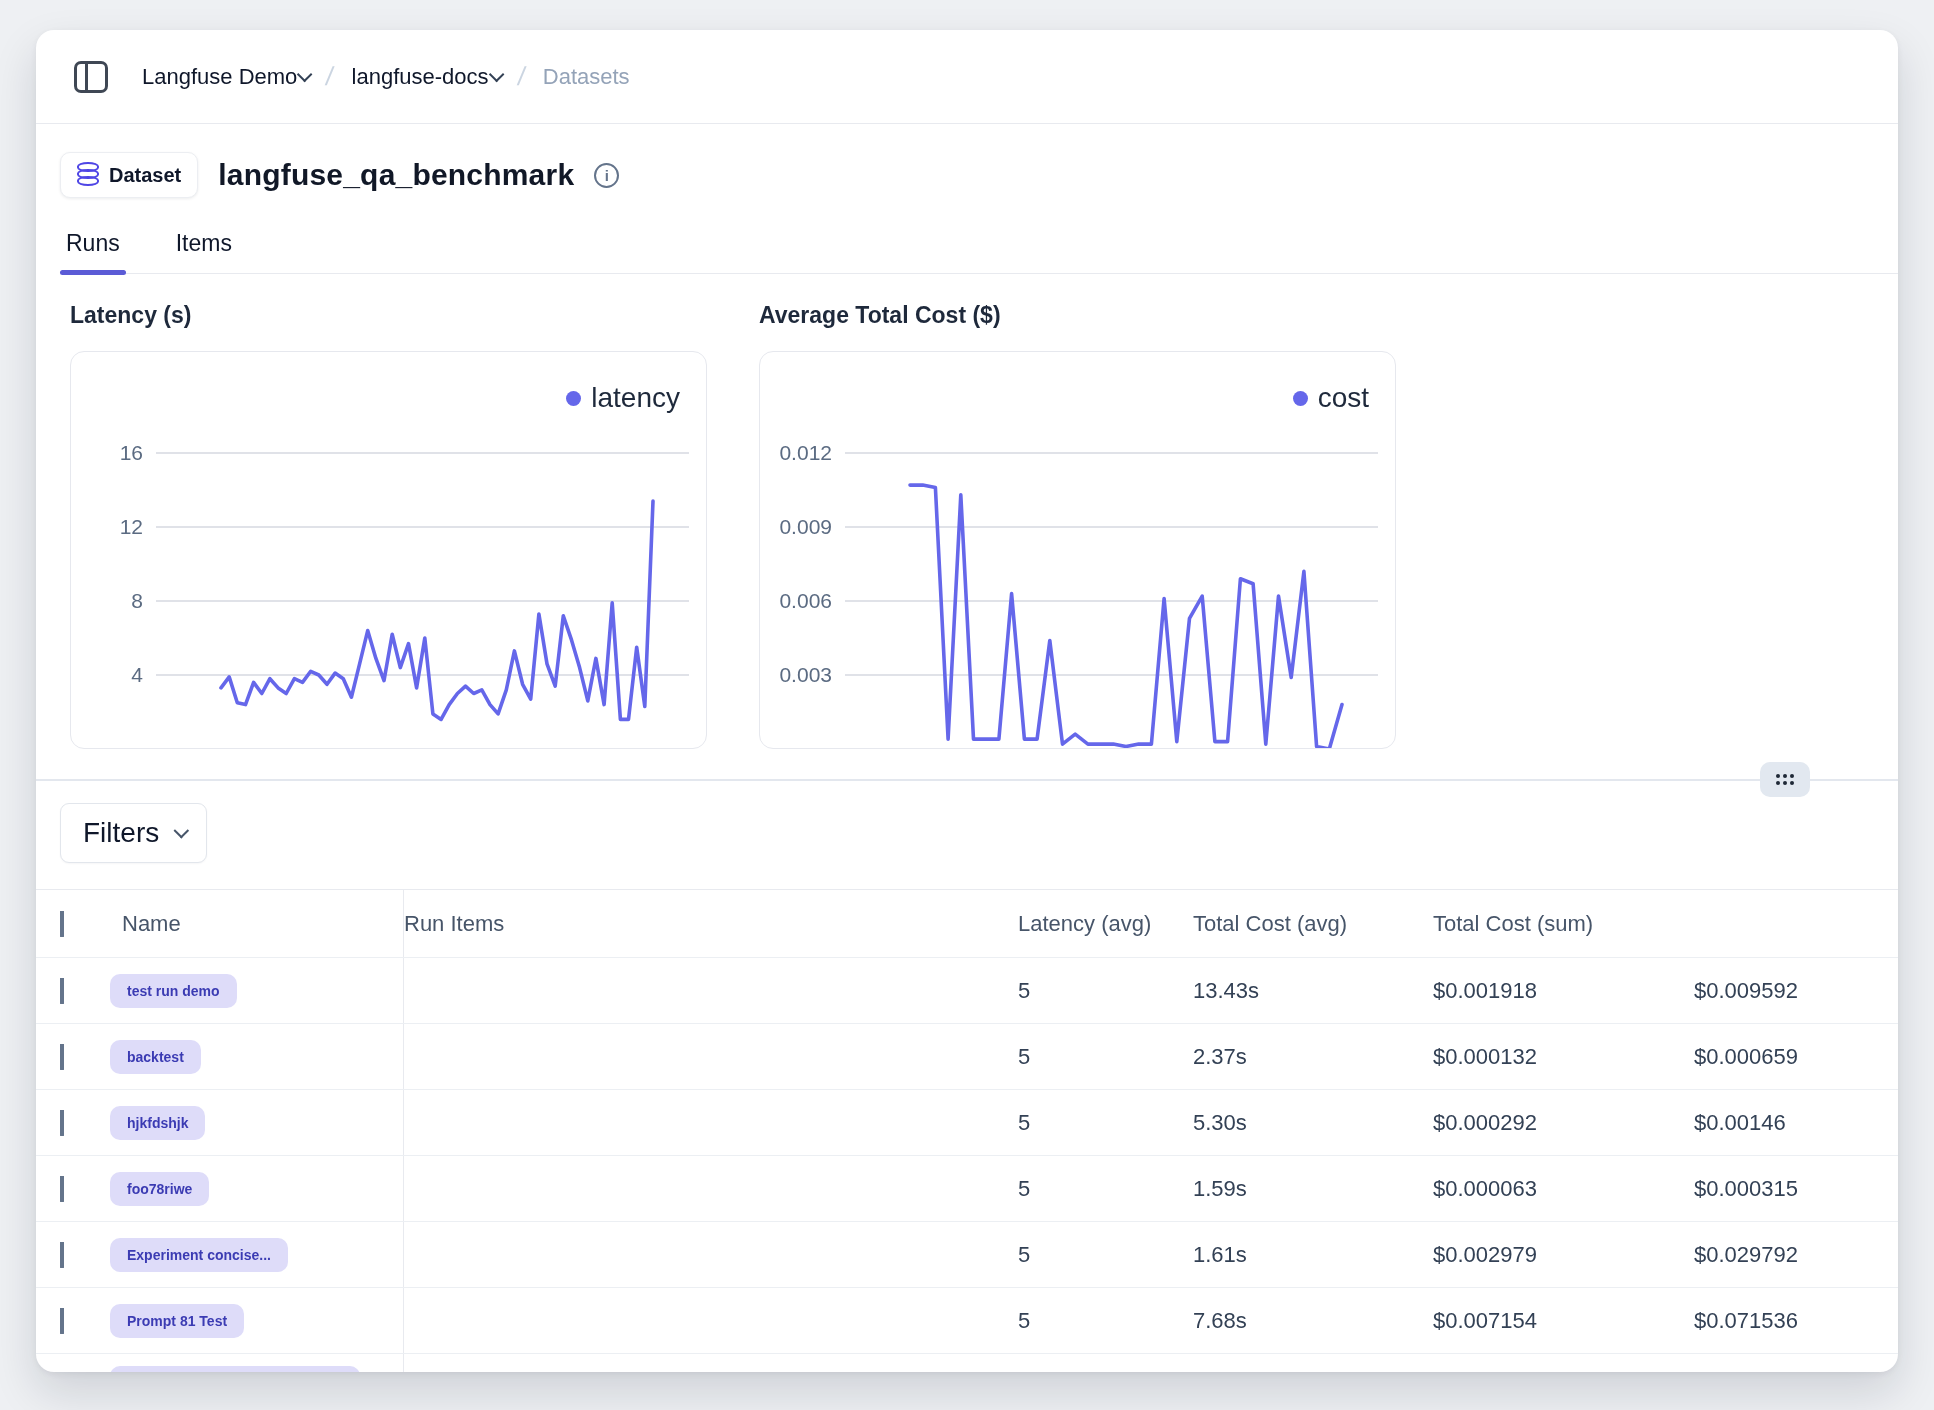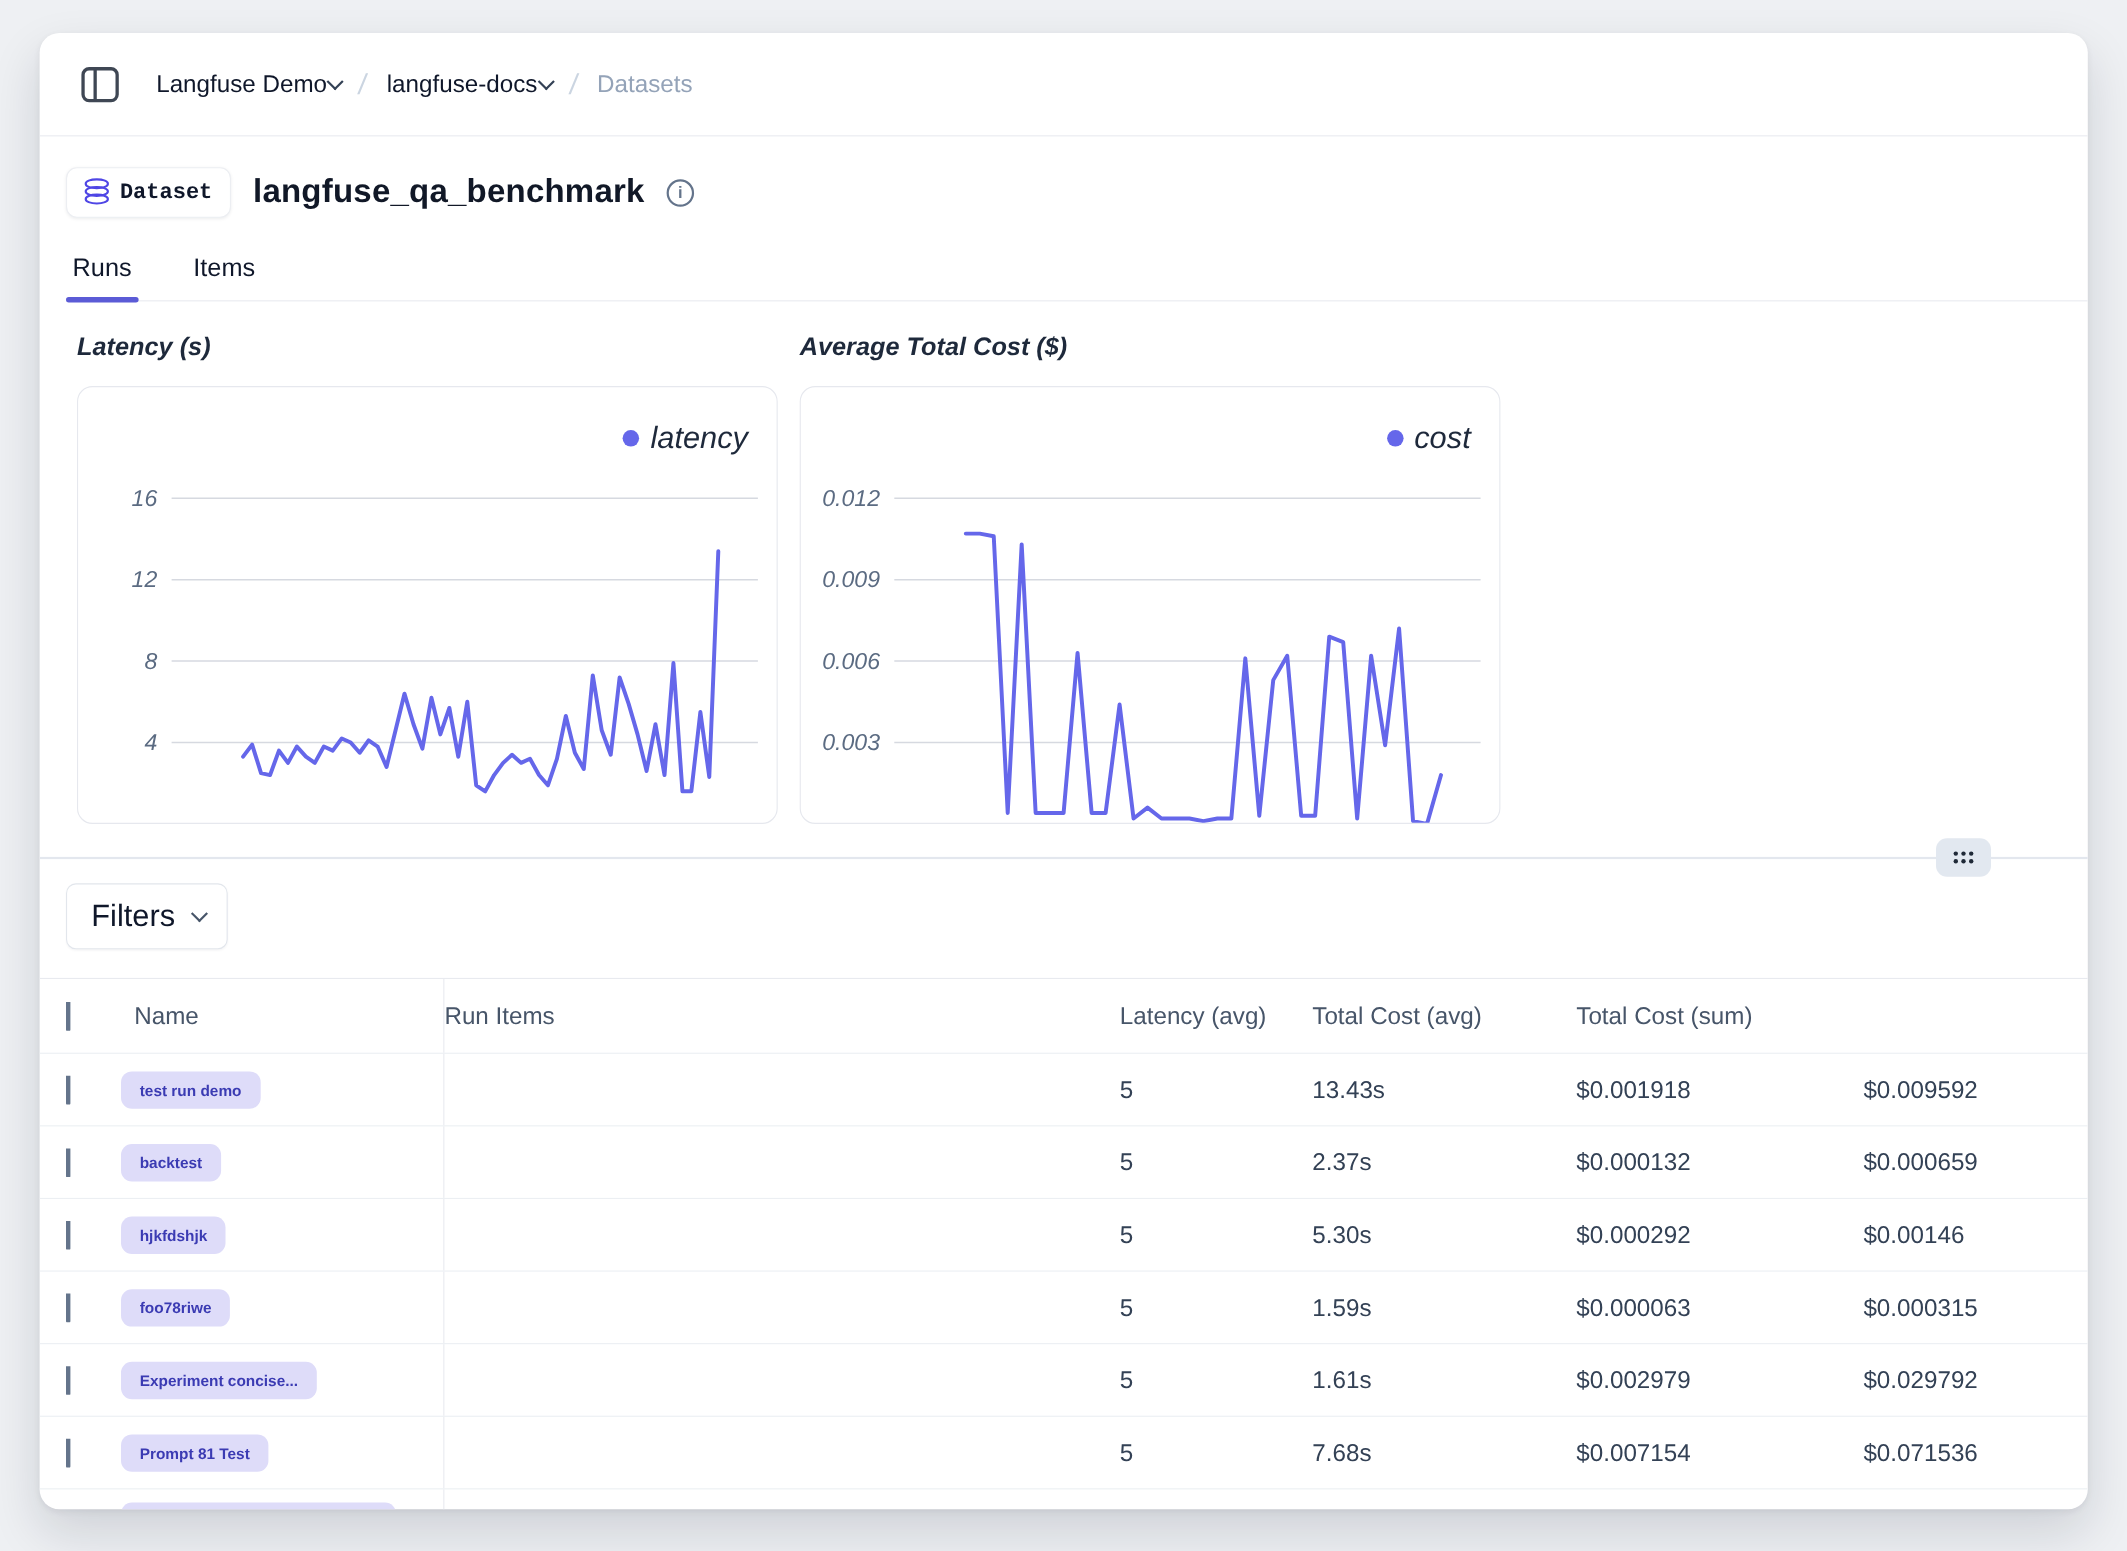--- a/index.html
+++ b/index.html
@@ -38,30 +38,30 @@
   .title-row { display:flex; align-items:center; gap: 20px; margin: 28px 0 0 24px; }
   .dataset-pill {
     display:flex; align-items:center; gap:10px;
     background:#ffffff; border:1px solid #eceef2;
     box-shadow: 0 1px 3px rgba(15,23,42,.08);
     border-radius: 10px; padding: 9px 16px;
   }
   .dataset-pill .db { width: 22px; height: 26px; position: relative; }
   .db span { position:absolute; left:0; width:22px; height:10px; border:2.6px solid #4f46e5; border-radius:50%/46%; }
   .db span:nth-child(1){ top:0; } .db span:nth-child(2){ top:7px; } .db span:nth-child(3){ top:14px; }
-  .dataset-pill b { font-size: 20px; color:#0f172a;font-family:Liberation Mono, monospace; }
+  .dataset-pill b { font-size: 20px; color:#0f172a; }
   .page-title { font-size: 30px; font-weight: 700; color:#111827; letter-spacing:.2px; }
   .info { width: 25px; height: 25px; border: 2.2px solid #64748b; border-radius: 50%; color:#64748b;
           font-size: 15px; display:flex; align-items:center; justify-content:center; font-weight: 600; font-style: normal; cursor:pointer; }
   
   .tabs { display:flex; gap: 44px; margin: 32px 0 0 24px; border-bottom: 1px solid #e8eaef; width: calc(100% - 24px); }
   .tab { font-size: 23px; color:#0f172a; font-weight: 500; padding: 0 6px 16px 6px; position:relative; cursor:pointer; }
   .tab.active::after { content:""; position:absolute; left:0; right:0; bottom:-2px; height: 5px; background:#5b5bd6; border-radius: 3px; }
   
-  .charts { display:flex; gap: 20px; padding: 28px 0 4px 34px; font-style: italic; }
+  .charts { display:flex; gap: 52px; padding: 28px 0 4px 34px; }
   .chart-block { width: 637px; }
   .chart-title { font-size: 23px; font-weight: 600; color:#1e293b; margin-bottom: 22px; }
   .chart-card { width: 637px; height: 398px; border: 1px solid #e6e8ee; border-radius: 14px; background:#fff; position: relative; }
   .legend { position:absolute; top: 30px; right: 26px; display:flex; align-items:center; gap: 10px; }
   .legend .dot { width: 15px; height: 15px; border-radius: 50%; background:#6567ea; }
   .legend .lab { font-size: 28px; color:#1e293b; }
   .chart-card svg { position:absolute; inset:0; }
   
   .split { position: relative; margin-top: 26px; height: 2px; background:#e3e7ee; }
   .drag-handle { position:absolute; right: 88px; top: -17px; width: 50px; height: 35px; background:#e2e8f0;

